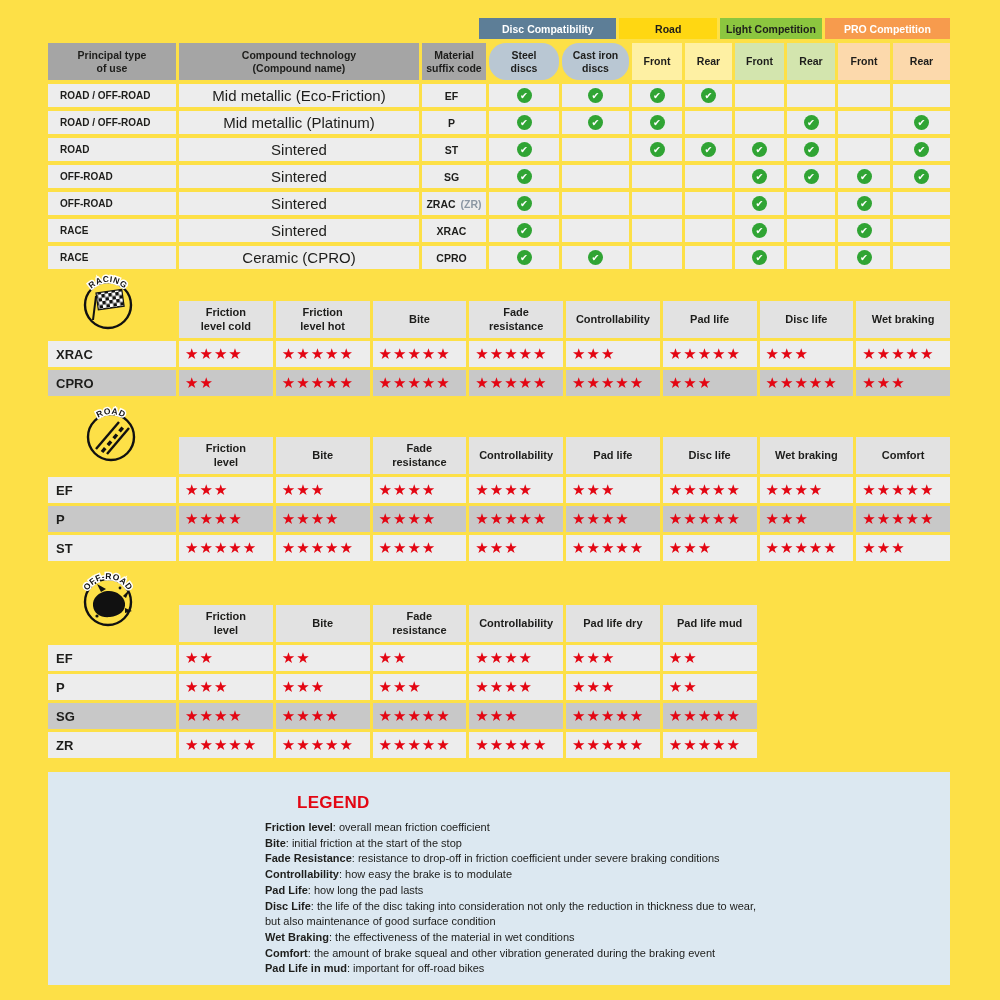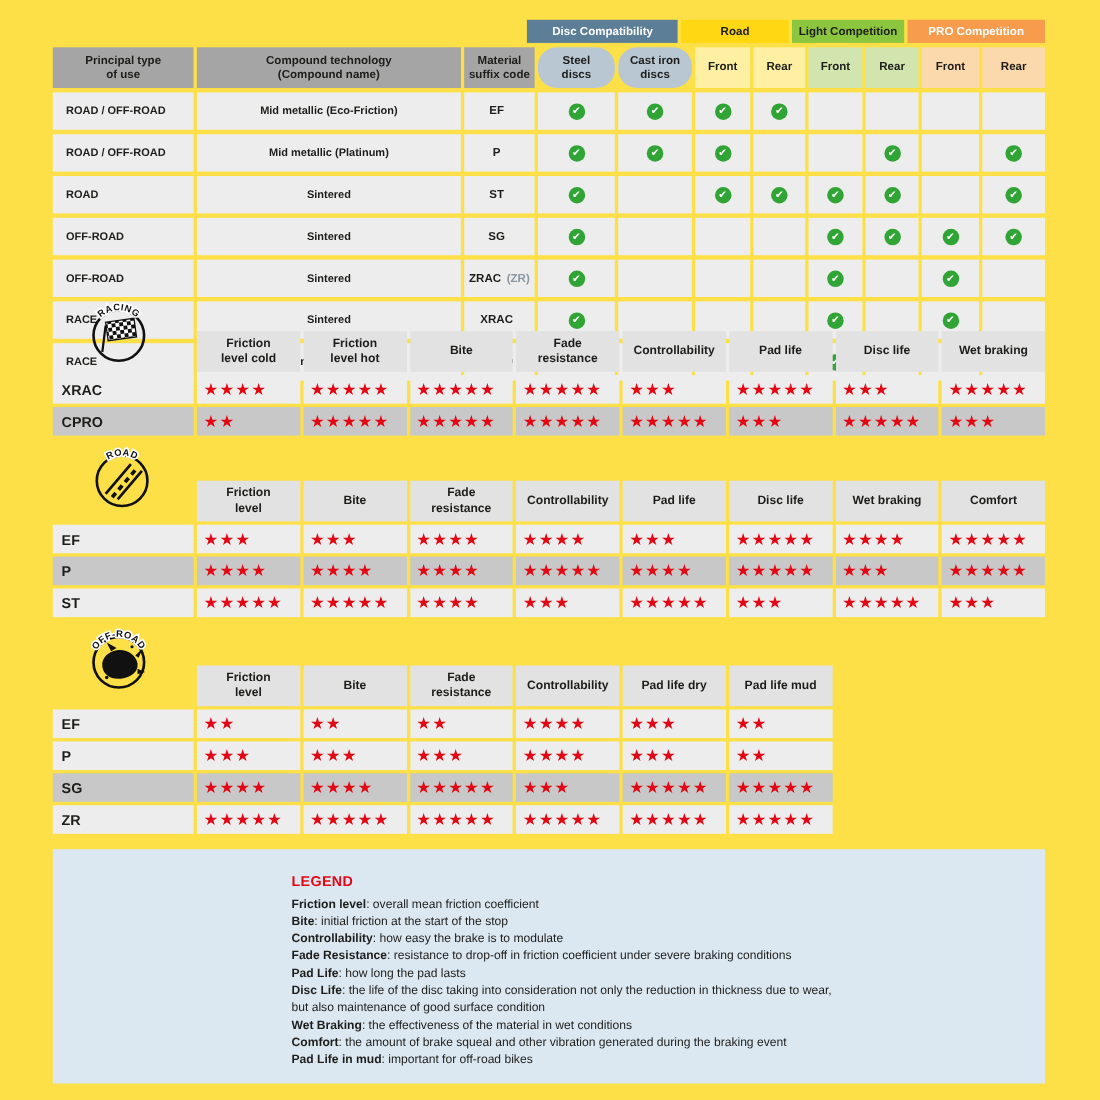--- a/index.html
+++ b/index.html
@@ -5,42 +5,42 @@
   * { margin:0; padding:0; box-sizing:border-box; }
   html,body { background:#fff; }
   body { font-family:"Liberation Sans", sans-serif; color:var(--text-dark,#1d1d1b); }
   .page { position:relative; width:1000px; height:1000px; background:#fde047; overflow:hidden; }
 
   
   .compat { position:absolute; left:48px; top:18px; width:902px; display:flex; flex-direction:column; gap:4px; }
   .crow { display:flex; gap:3px; }
   .ghead-row { height:21px; }
   .chead-row { height:37px; }
-  .data-row { height:34px; }
+  .data-row { height:23px; }
   .gspacer { width:438px; }
   .ghead { display:flex; align-items:center; justify-content:center; font-weight:bold; font-size:10.5px; }
   .g-disc  { width:140px; background:var(--disc-bg);  color:var(--disc-fg); }
   .g-road  { width:100px; background:var(--road-bg);  color:var(--road-fg); }
   .g-light { width:104px; background:var(--light-bg); color:var(--light-fg); }
   .g-pro   { width:128px; background:var(--pro-bg);   color:var(--pro-fg); }
 
   .cell { display:flex; align-items:center; justify-content:center; text-align:center; white-space:pre-line; }
   .c-use{width:128px} .c-tech{width:240px} .c-code{width:64px} .c-steel{width:70px} .c-cast{width:67px}
   .c-rf{width:50px} .c-rr{width:47px} .c-lf{width:49px} .c-lr{width:48px} .c-pf{width:52px} .c-pr{width:57px}
 
   .hgray, .sub-disc, .sub-road, .sub-light, .sub-pro { font-weight:bold; font-size:10.5px; line-height:1.18; }
   .hgray    { background:var(--header-gray); }
   .sub-disc { background:var(--disc-sub-bg);border-radius:17px; }
   .sub-road { background:var(--road-sub-bg); }
   .sub-light{ background:var(--light-sub-bg); }
   .sub-pro  { background:var(--pro-sub-bg); }
 
   .data-row .cell { background:var(--row-light); }
   .data-row .c-use { justify-content:flex-start; text-align:left; padding-left:12px; font-weight:bold; font-size:10px; }
-  .data-row .c-tech { font-weight:bold; font-size:10px; }
+  .data-row .c-tech { font-weight:normal; font-size:15px; }
   .data-row .c-code { font-weight:bold; font-size:10.5px; }
   .code-suffix { color:#8b97a3; margin-left:5px; }
 
   .check { width:15px; height:15px; border-radius:50%; background:var(--check-green); color:#fff;
            font-size:9.5px; line-height:15px; text-align:center; font-family:"DejaVu Sans",sans-serif; }
 
   
   .rt { position:absolute; display:flex; flex-direction:column; gap:3px; }
   #rt-racing  { left:48px; top:301px; }
   #rt-road    { left:48px; top:437px; }
@@ -61,21 +61,21 @@
   .sec-icon { position:absolute; }
   #icon-racing  { left:80px; top:274px; }
   #icon-road    { left:83px; top:406px; }
   #icon-offroad { left:80px; top:571px; }
   .arc-text { font-family:"Liberation Sans",sans-serif; font-size:8.5px; font-weight:bold; fill:#111;
               paint-order:stroke; stroke:#fff; stroke-width:3px; letter-spacing:0.5px; }
 
   
   .legend { position:absolute; left:48px; top:772px; width:902px; height:213px; background:var(--legend-bg); }
   .legend-inner { padding:21px 30px 0 217px; }
-  .legend-title { color:var(--star-red); font-weight:bold; font-size:13px; margin-bottom:7px; letter-spacing:0.3px; }
+  .legend-title { color:var(--star-red); font-weight:bold; font-size:17px; margin-bottom:7px; letter-spacing:0.3px;margin-left:32px; }
   .legend-item { font-size:11px; line-height:15.7px; }
   .legend-item b { font-weight:bold; }
 </style>
 </head>
 <body>
 
 <div class="page">
 
   <div class="compat">
     <div class="crow ghead-row">
@@ -378,22 +378,22 @@
         <div class="rt-cell stars">★★★★★</div>
       </div>
     </div>
 
   <div class="legend">
     <div class="legend-inner">
       <div class="legend-title">LEGEND</div>
       <div id="legend-items">
           <div class="legend-item"><b>Friction level</b><span>: overall mean friction coefficient</span></div>
           <div class="legend-item"><b>Bite</b><span>: initial friction at the start of the stop</span></div>
+          <div class="legend-item"><b>Fade Resistance</b><span>: resistance to drop-off in friction coefficient under severe braking conditions</span></div>
           <div class="legend-item"><b>Controllability</b><span>: how easy the brake is to modulate</span></div>
-          <div class="legend-item"><b>Fade Resistance</b><span>: resistance to drop-off in friction coefficient under severe braking conditions</span></div>
           <div class="legend-item"><b>Pad Life</b><span>: how long the pad lasts</span></div>
           <div class="legend-item"><b>Disc Life</b><span>: the life of the disc taking into consideration not only the reduction in thickness due to wear,</span></div>
           <div class="legend-item"><b></b><span>but also maintenance of good surface condition</span></div>
           <div class="legend-item"><b>Wet Braking</b><span>: the effectiveness of the material in wet conditions</span></div>
           <div class="legend-item"><b>Comfort</b><span>: the amount of brake squeal and other vibration generated during the braking event</span></div>
           <div class="legend-item"><b>Pad Life in mud</b><span>: important for off-road bikes</span></div>
         </div>
     </div>
   </div>
 

